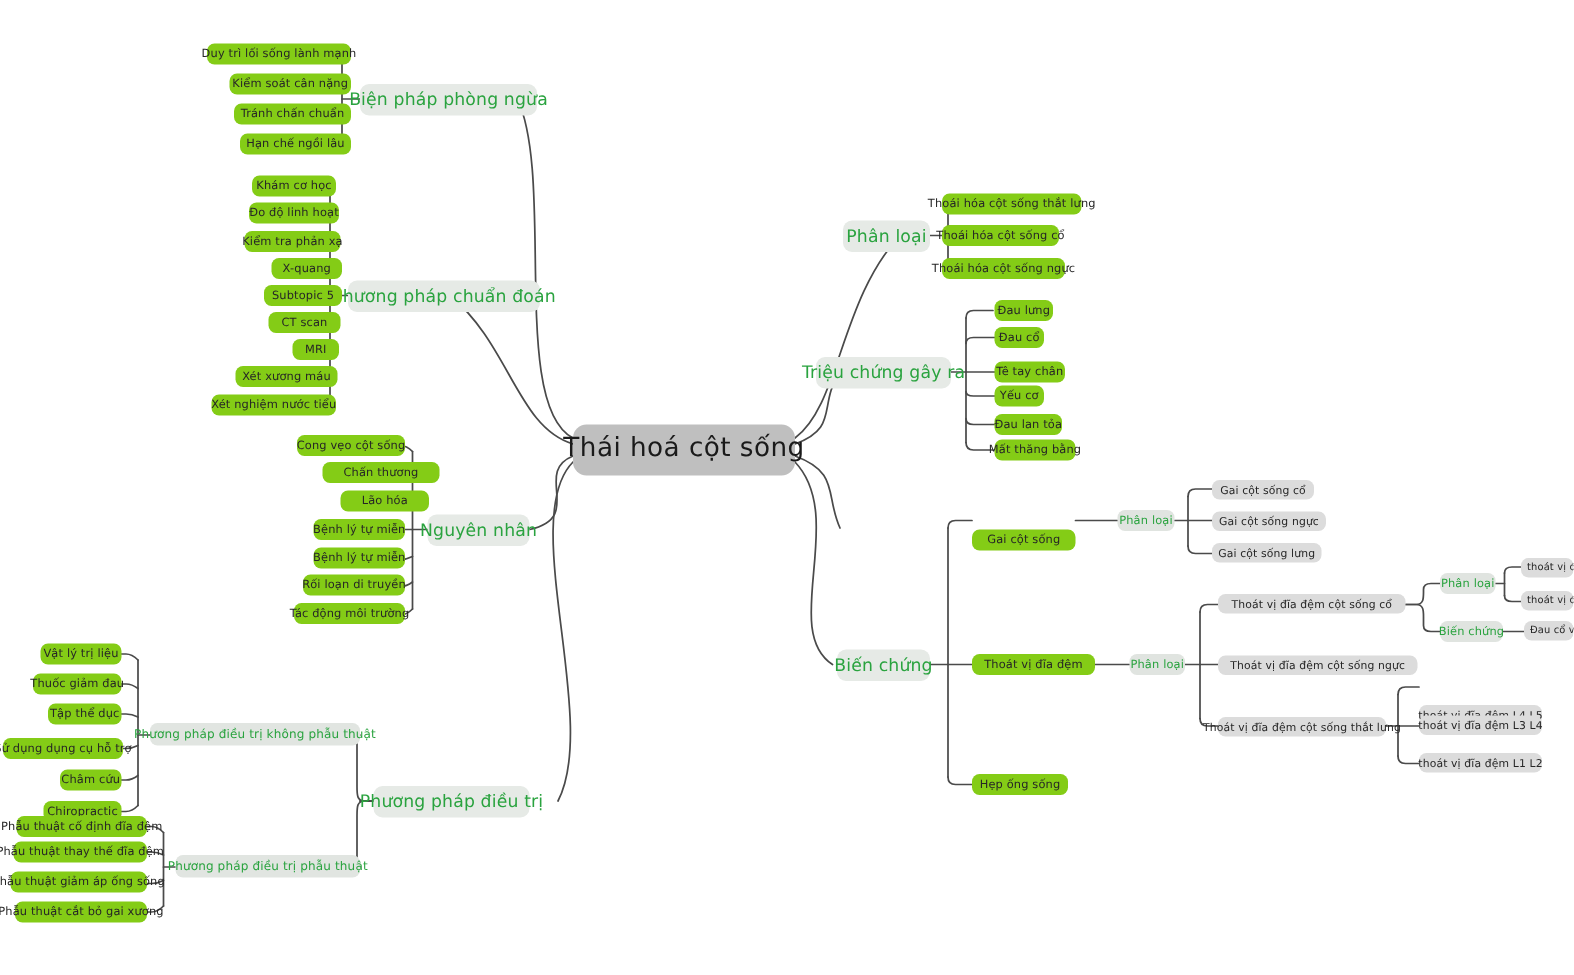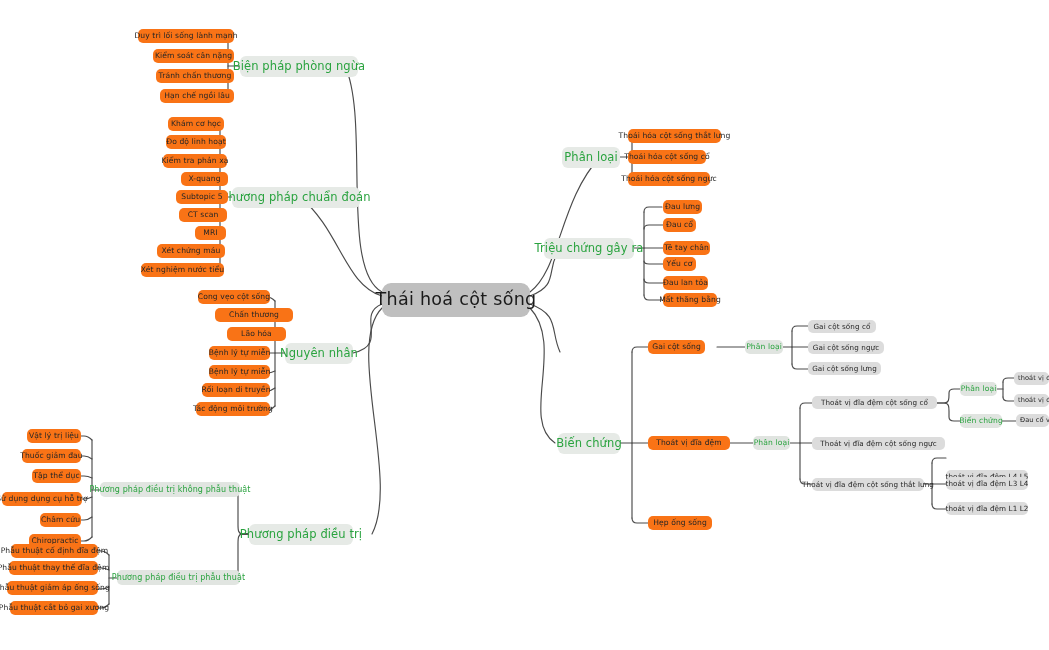--- a/index.html
+++ b/index.html
@@ -38,21 +38,21 @@
   }
   .node.sub{
     background:#e1e5e1;
     color:#2aa33f;
     font-size:8px;
     height:15px;
     padding:0 7px;
     border-radius:5px;
   }
   .node.leaf{
-    background:#f97316;
+    background:#84cc16;
     color:#262626;
     font-size:7.6px;
     height:14px;
     padding:0 6px;
     border-radius:5px;
   }
   .node.leaf2{
     background:#dcdcdc;
     color:#262626;
     font-size:7.2px;
@@ -195,33 +195,33 @@
       <path d="M932,504 q0,5 5,5 L946,509"></path>
     </g>
   </svg>
 
   <div class="node central" style="left:382px;top:283px;width:148px;">Thái hoá cột sống</div>
 
   <div class="node main" style="left:240px;top:56px;width:118px;">Biện pháp phòng ngừa</div>
 
   <div class="node leaf" style="left:138px;top:29px;width:96px;">Duy trì lối sống lành mạnh</div>
   <div class="node leaf" style="left:153px;top:49px;width:81px;">Kiểm soát cân nặng</div>
-  <div class="node leaf" style="left:156px;top:69px;width:78px;">Tránh chấn thương</div>
+  <div class="node leaf" style="left:156px;top:69px;width:78px;">Tránh chấn chuẩn</div>
   <div class="node leaf" style="left:160px;top:89px;width:74px;">Hạn chế ngồi lâu</div>
 
   <div class="node main" style="left:232px;top:187px;width:128px;">Phương pháp chuẩn đoán</div>
 
   <div class="node leaf" style="left:168px;top:117px;width:56px;">Khám cơ học</div>
   <div class="node leaf" style="left:166px;top:135px;width:60px;">Đo độ linh hoạt</div>
   <div class="node leaf" style="left:163px;top:154px;width:64px;">Kiểm tra phản xạ</div>
   <div class="node leaf" style="left:181px;top:172px;width:47px;">X-quang</div>
   <div class="node leaf" style="left:176px;top:190px;width:52px;">Subtopic 5</div>
   <div class="node leaf" style="left:179px;top:208px;width:48px;">CT scan</div>
   <div class="node leaf" style="left:195px;top:226px;width:31px;">MRI</div>
-  <div class="node leaf" style="left:157px;top:244px;width:68px;">Xét chứng máu</div>
+  <div class="node leaf" style="left:157px;top:244px;width:68px;">Xét xương máu</div>
   <div class="node leaf" style="left:141px;top:263px;width:83px;">Xét nghiệm nước tiểu</div>
 
   <div class="node main" style="left:285px;top:343px;width:68px;">Nguyên nhân</div>
 
   <div class="node leaf" style="left:198px;top:290px;width:72px;">Cong vẹo cột sống</div>
   <div class="node leaf" style="left:215px;top:308px;width:78px;">Chấn thương</div>
   <div class="node leaf" style="left:227px;top:327px;width:59px;">Lão hóa</div>
   <div class="node leaf" style="left:209px;top:346px;width:61px;">Bệnh lý tự miễn</div>
   <div class="node leaf" style="left:209px;top:365px;width:61px;">Bệnh lý tự miễn</div>
   <div class="node leaf" style="left:202px;top:383px;width:68px;">Rối loạn di truyền</div>
@@ -254,21 +254,21 @@
 
   <div class="node leaf" style="left:663px;top:200px;width:39px;">Đau lưng</div>
   <div class="node leaf" style="left:663px;top:218px;width:33px;">Đau cổ</div>
   <div class="node leaf" style="left:663px;top:241px;width:47px;">Tê tay chân</div>
   <div class="node leaf" style="left:663px;top:257px;width:33px;">Yếu cơ</div>
   <div class="node leaf" style="left:663px;top:276px;width:45px;">Đau lan tỏa</div>
   <div class="node leaf" style="left:663px;top:293px;width:54px;">Mất thăng bằng</div>
 
   <div class="node main" style="left:558px;top:433px;width:62px;">Biến chứng</div>
 
-  <div class="node leaf" style="left:648px;top:340px;width:57px;">Gai cột sống</div>
+  <div class="node leaf" style="left:648px;top:353px;width:69px;">Gai cột sống</div>
   <div class="node mid" style="left:745px;top:340px;width:38px;">Phân loại</div>
   <div class="node leaf2" style="left:808px;top:320px;width:68px;">Gai cột sống cổ</div>
   <div class="node leaf2" style="left:808px;top:341px;width:76px;">Gai cột sống ngực</div>
   <div class="node leaf2" style="left:808px;top:362px;width:73px;">Gai cột sống lưng</div>
 
   <div class="node leaf" style="left:648px;top:436px;width:82px;">Thoát vị đĩa đệm</div>
   <div class="node mid" style="left:753px;top:436px;width:37px;">Phân loại</div>
 
   <div class="node leaf2" style="left:812px;top:396px;width:125px;">Thoát vị đĩa đệm cột sống cổ</div>
   <div class="node leaf2" style="left:812px;top:437px;width:133px;">Thoát vị đĩa đệm cột sống ngực</div>

